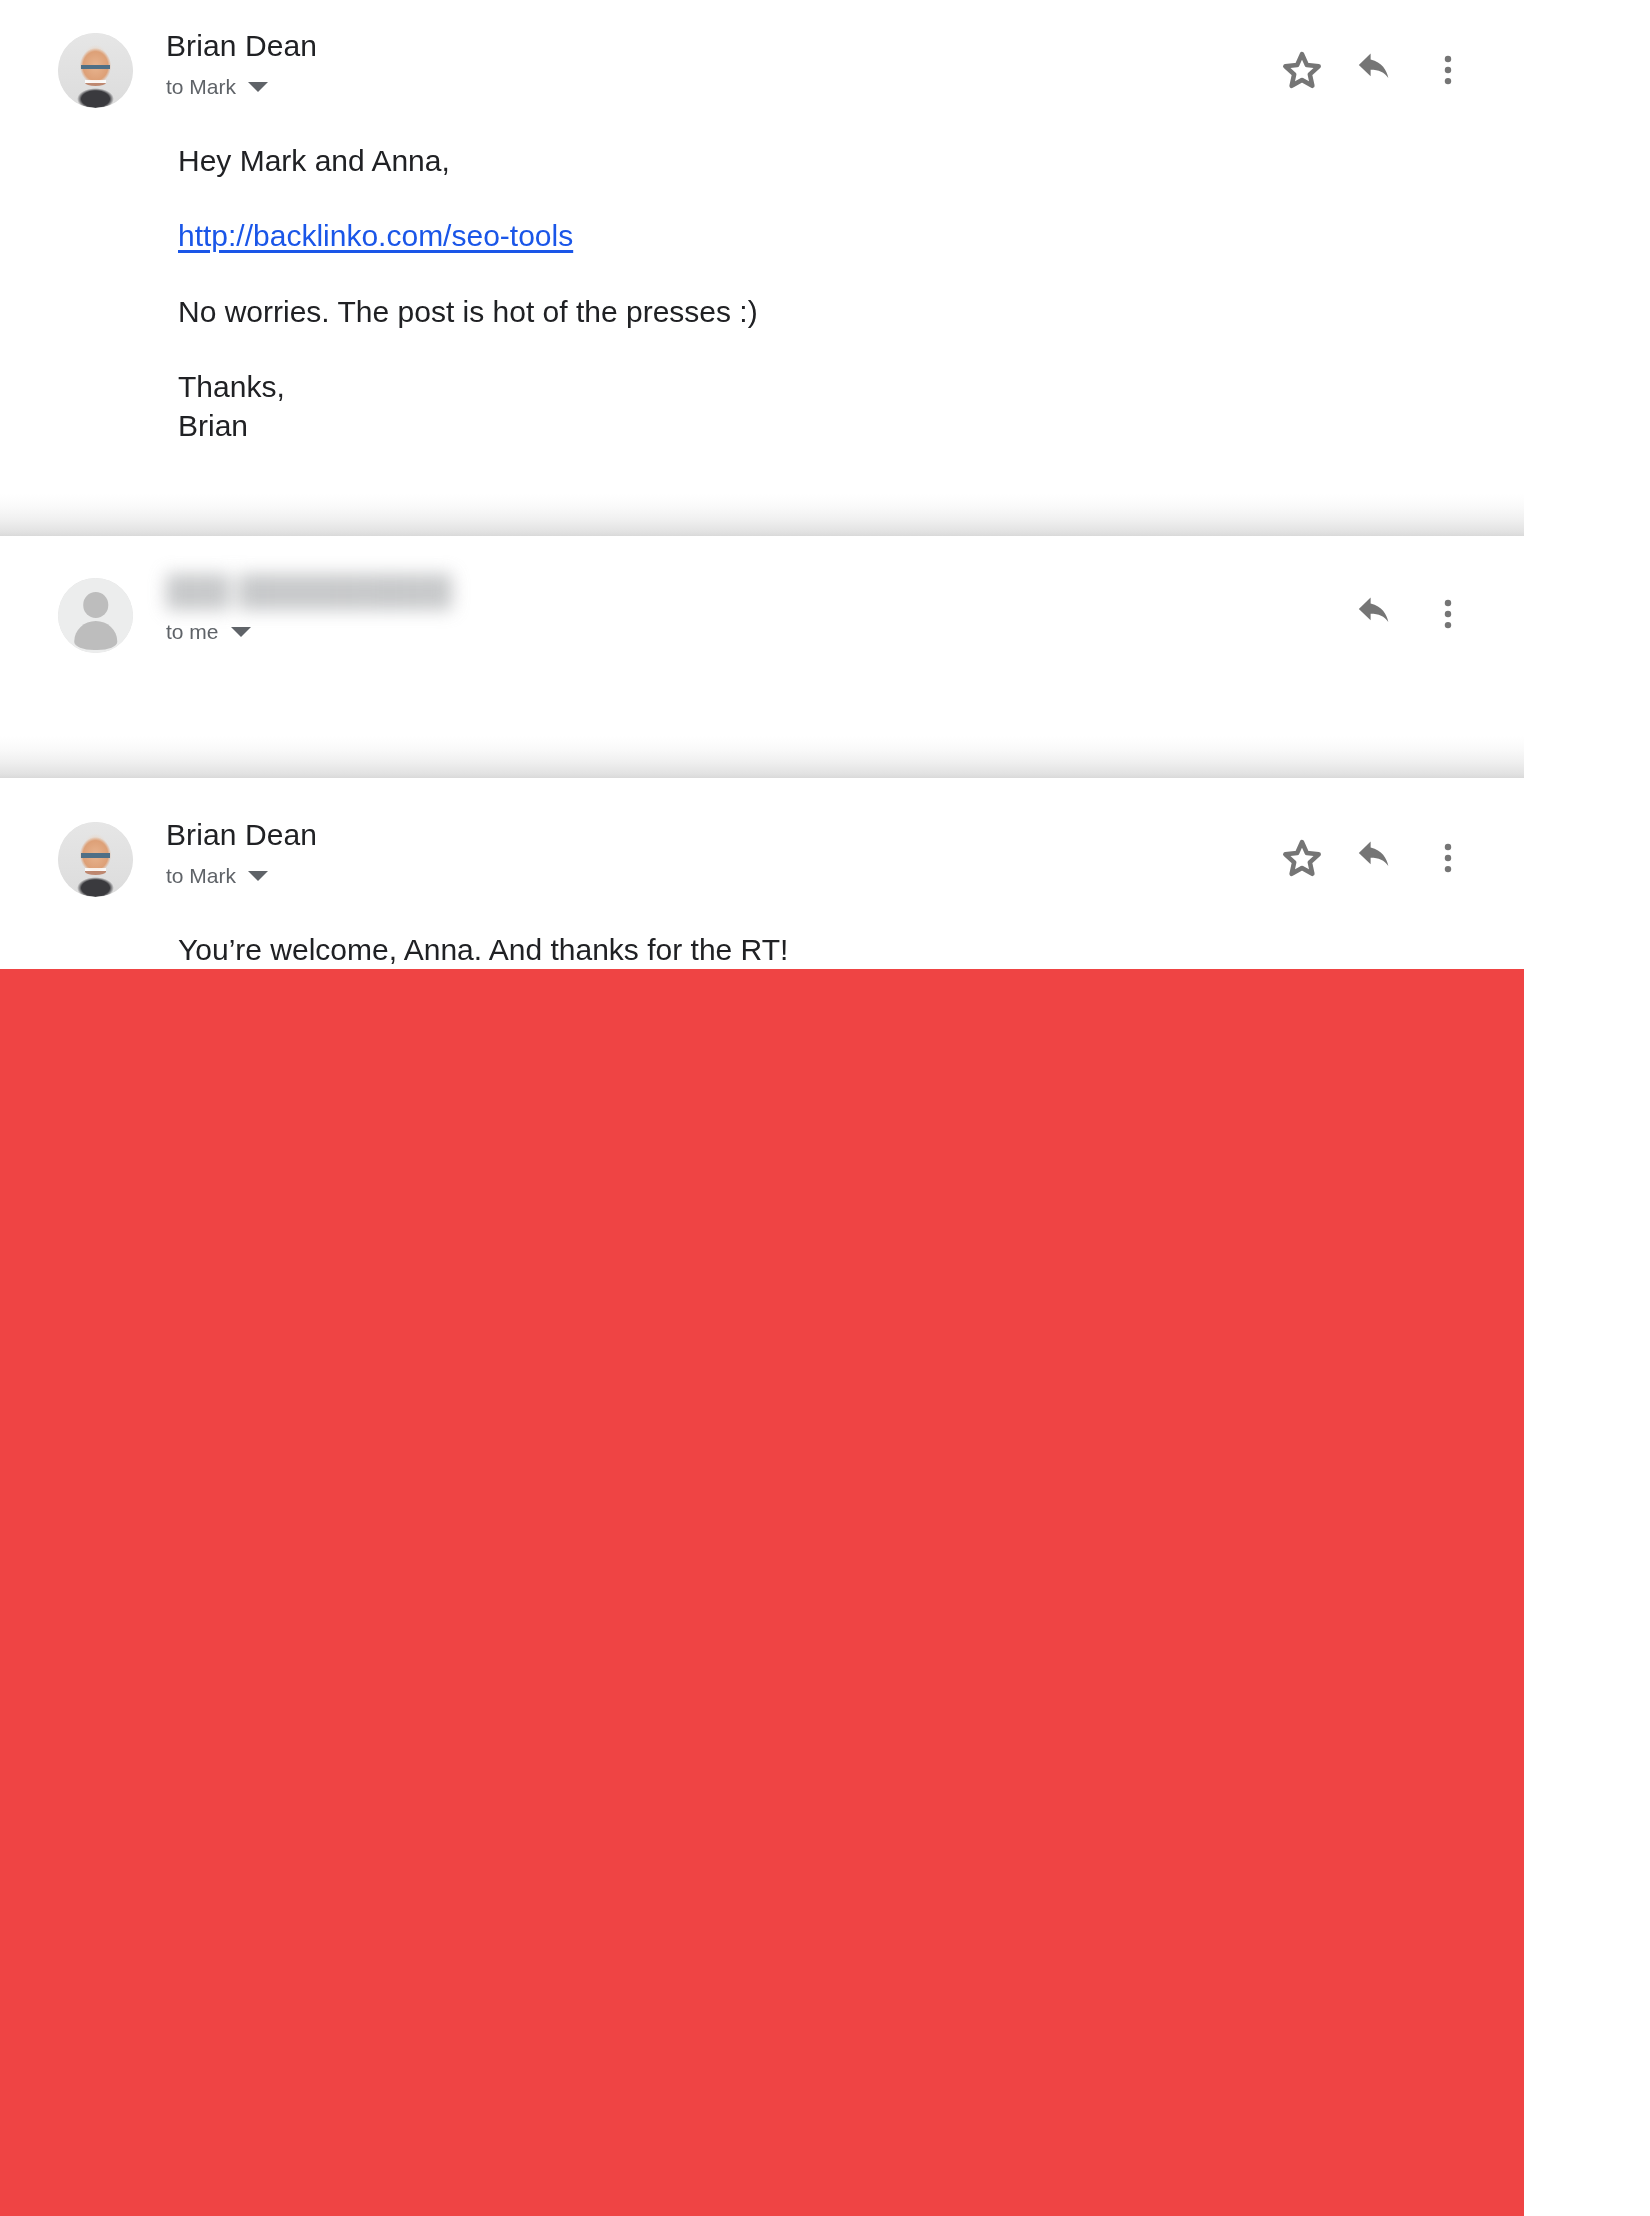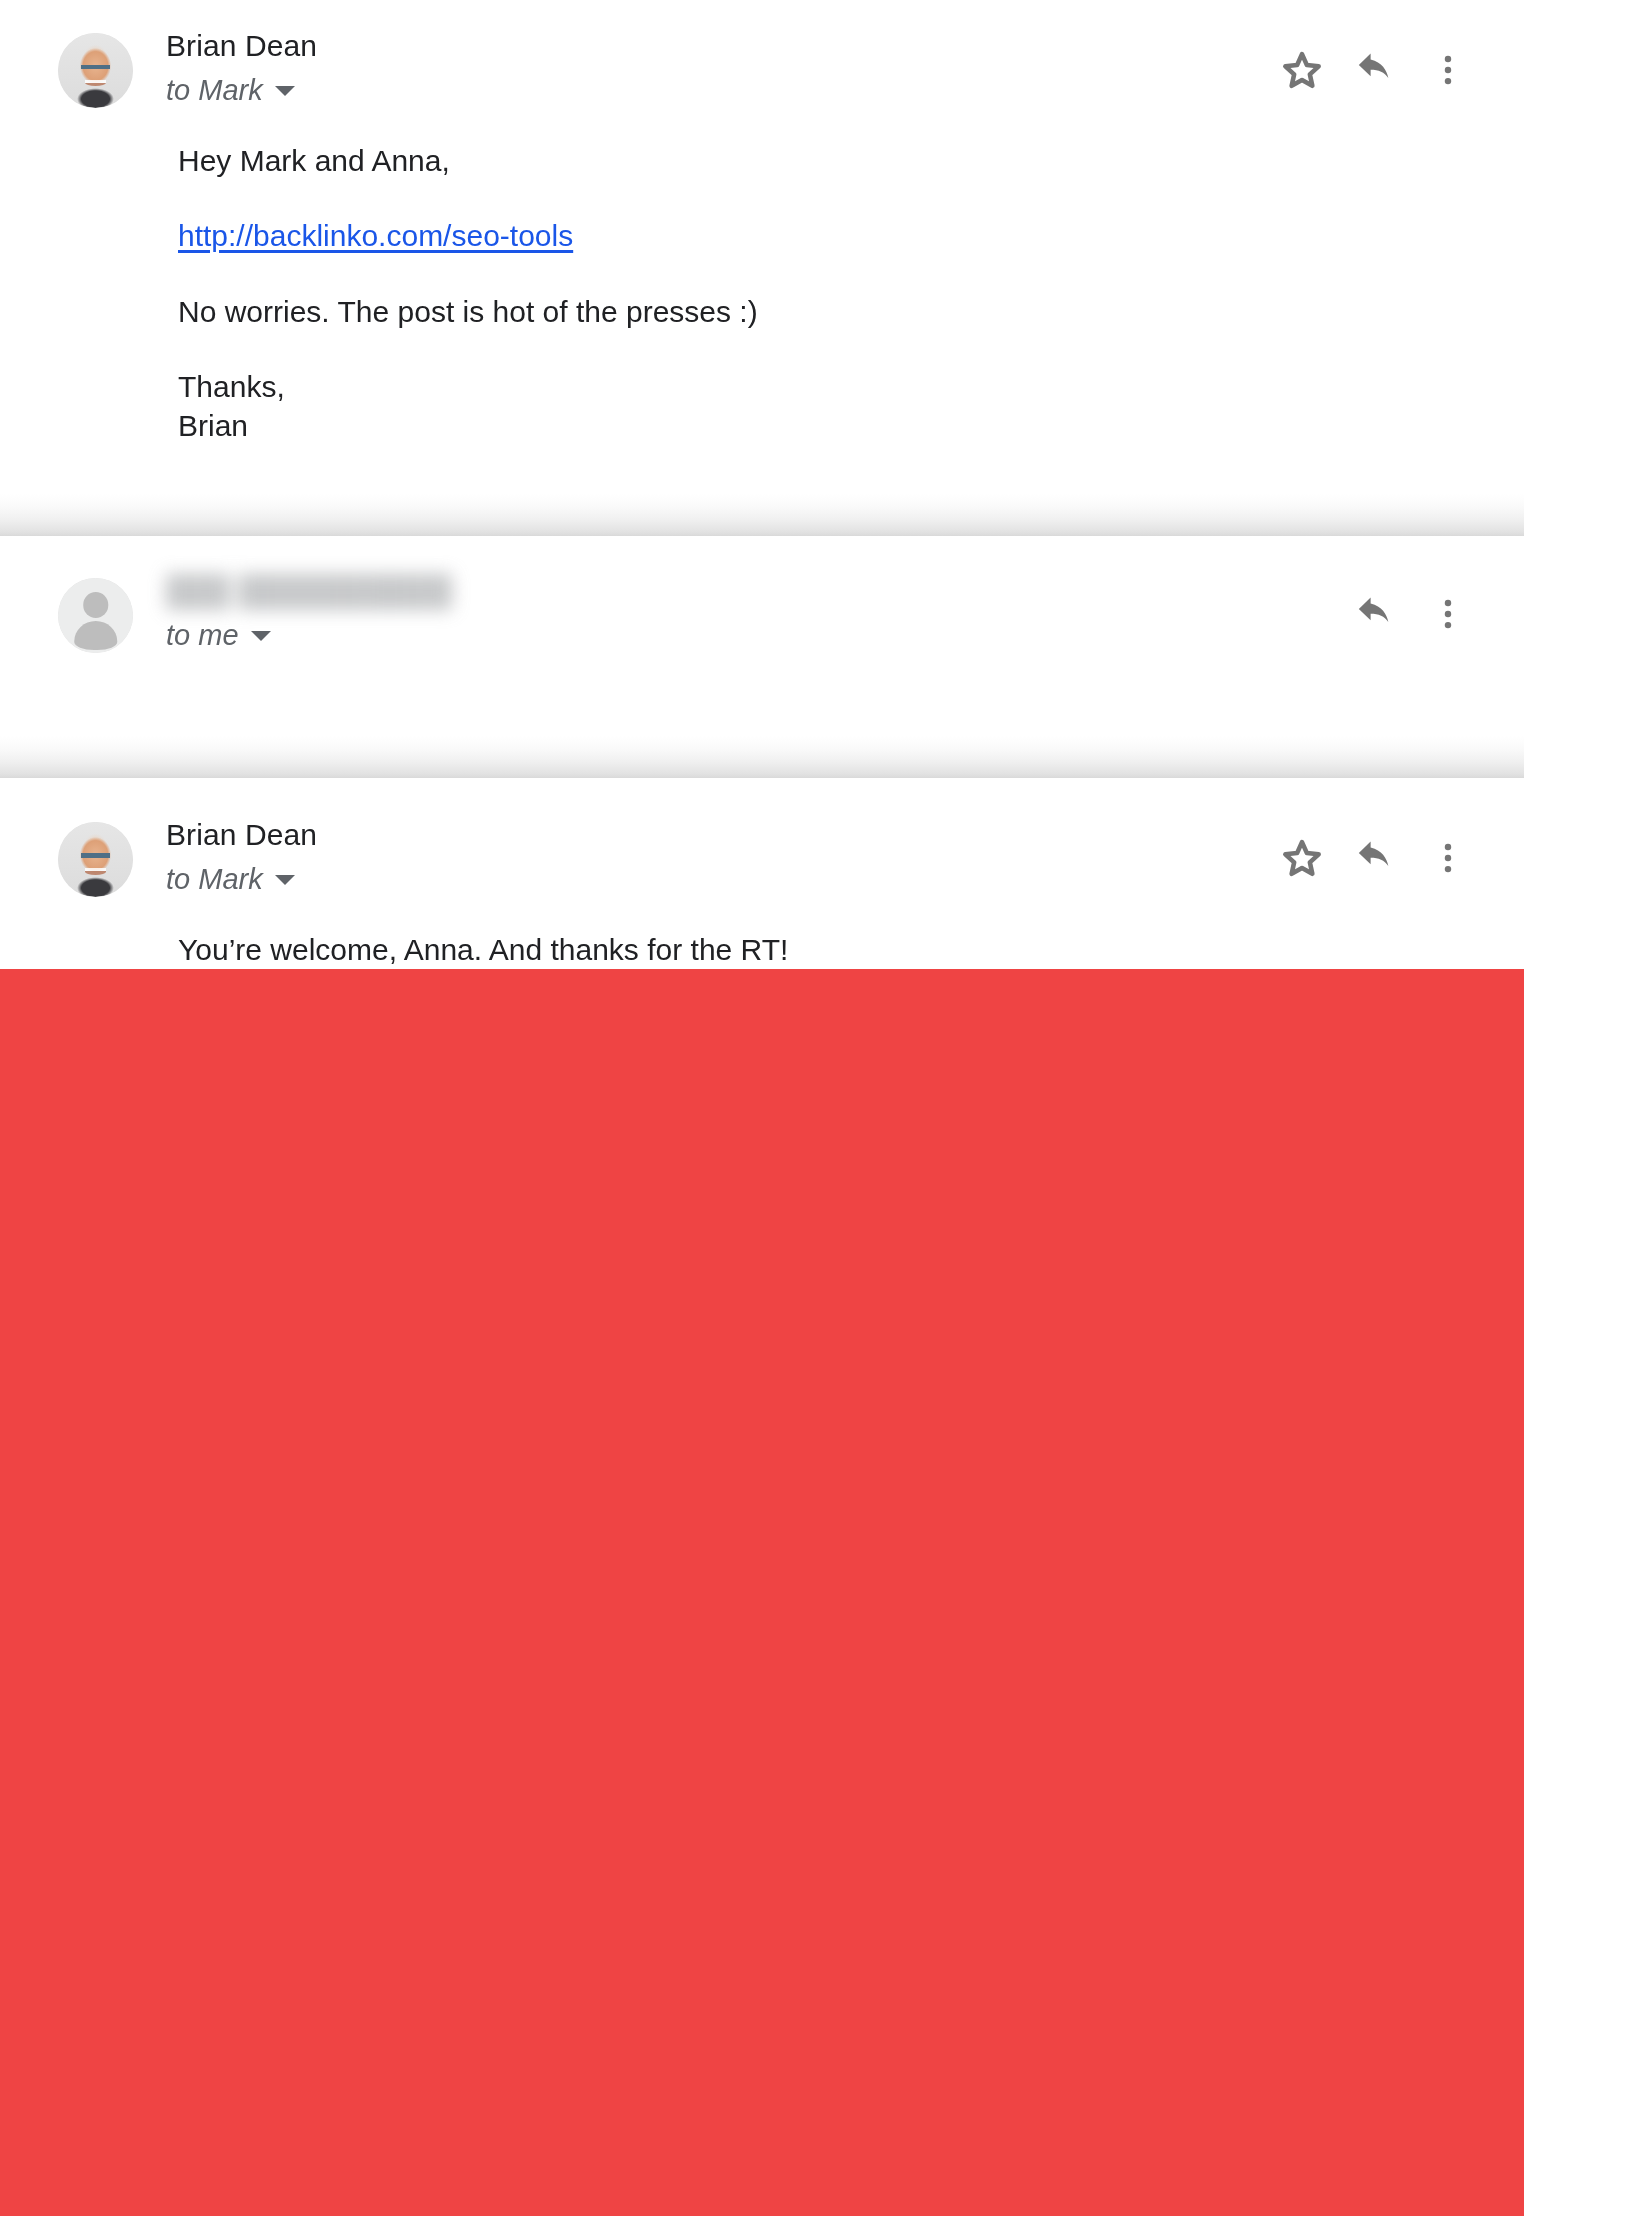--- a/index.html
+++ b/index.html
@@ -126,25 +126,24 @@
     opacity: .75;
     user-select: none;
   }
 
   .recipient-row {
     display: flex;
     align-items: center;
     margin-top: 13.2px;
   }
   .recipient-text {
-    font-size: 29px;
+    font-size: 21px;
     line-height: 1.1;
     color: #5f6368;
     white-space: nowrap;
-    font-style: italic;
   }
   .caret-down {
     width: 0; height: 0;
     margin-left: 12px;
     border-left: 10px solid transparent;
     border-right: 10px solid transparent;
     border-top: 10.6px solid #5f6368;
   }
 
   

